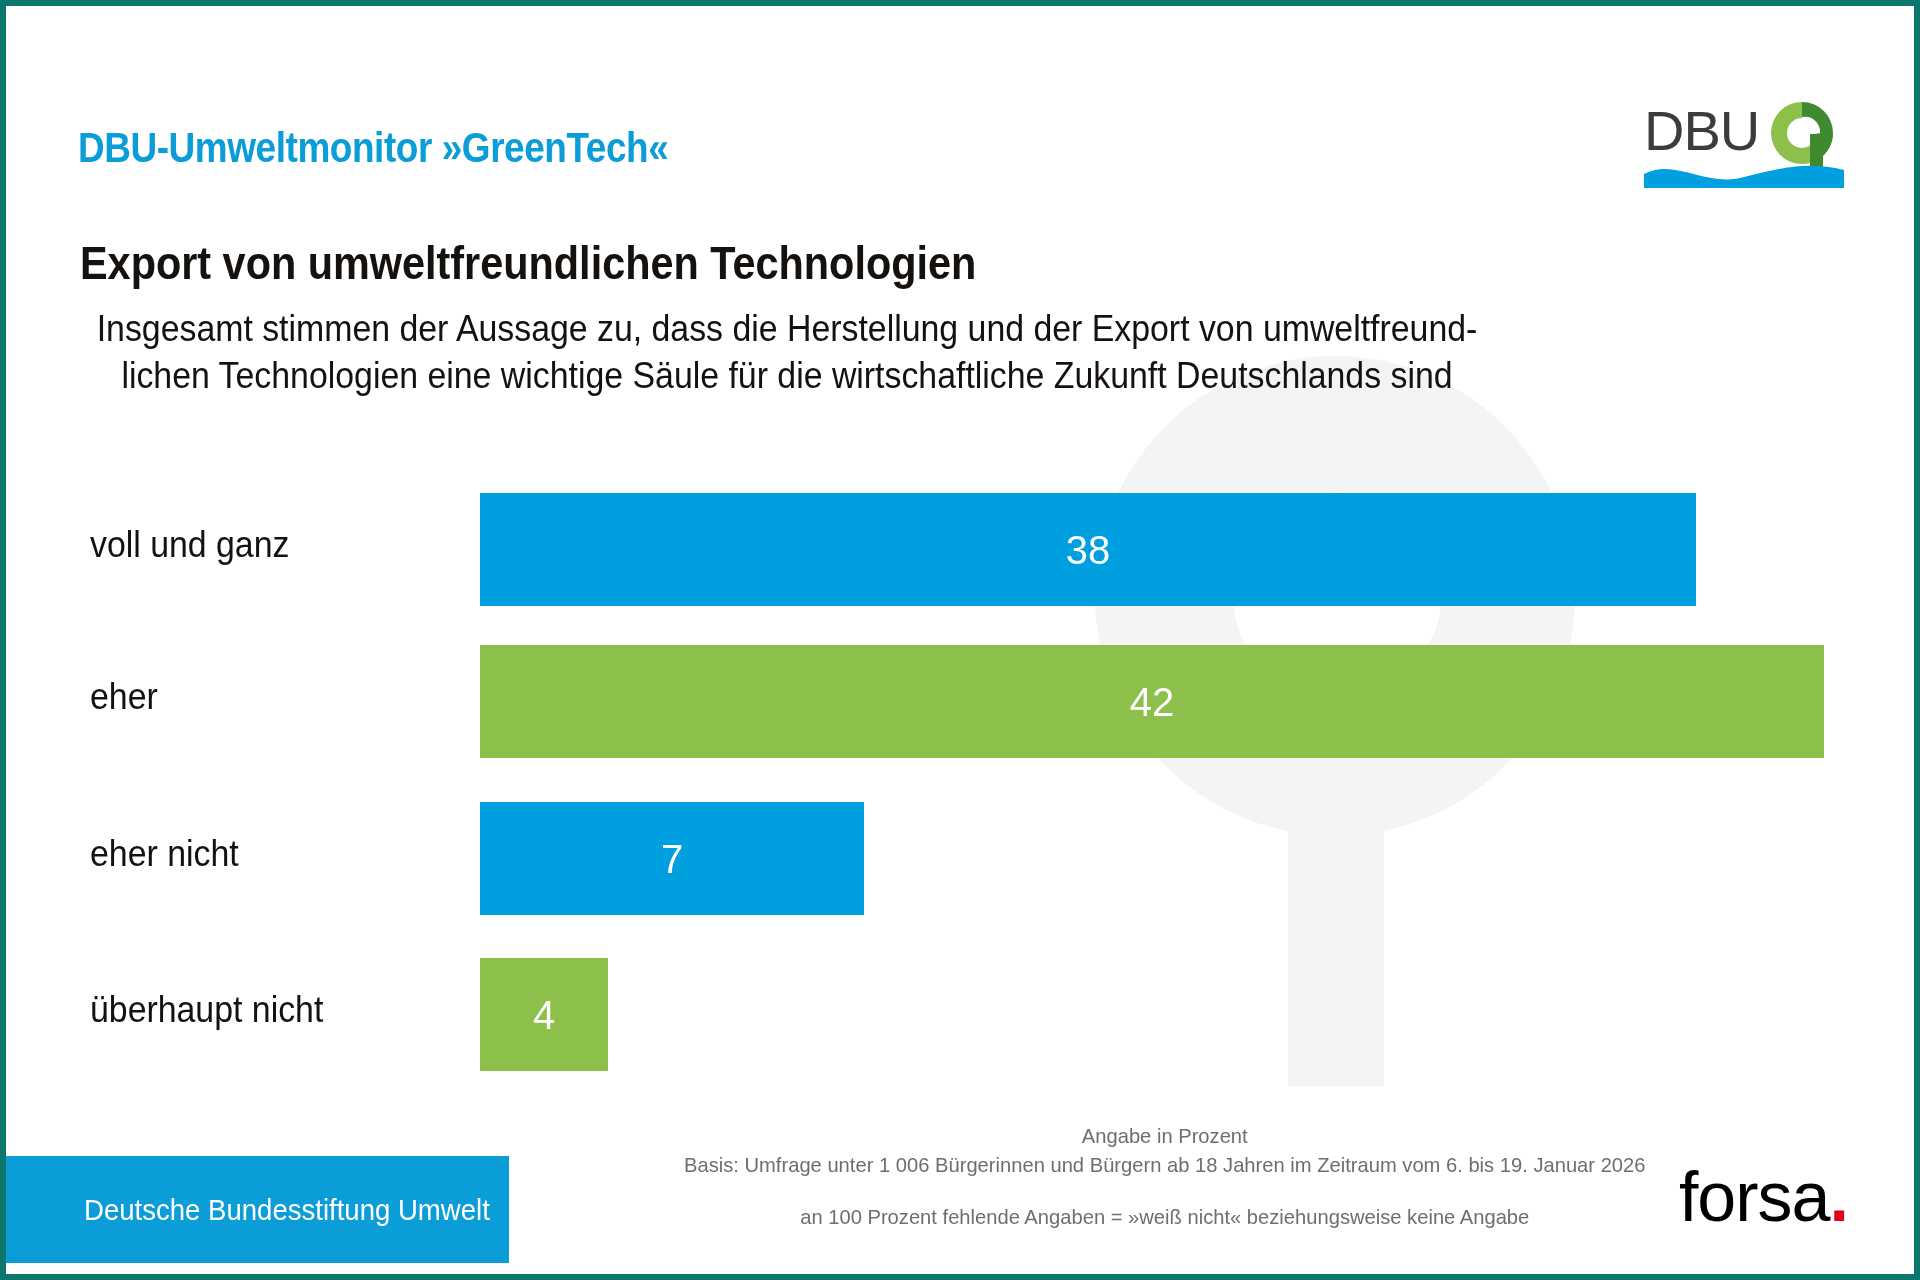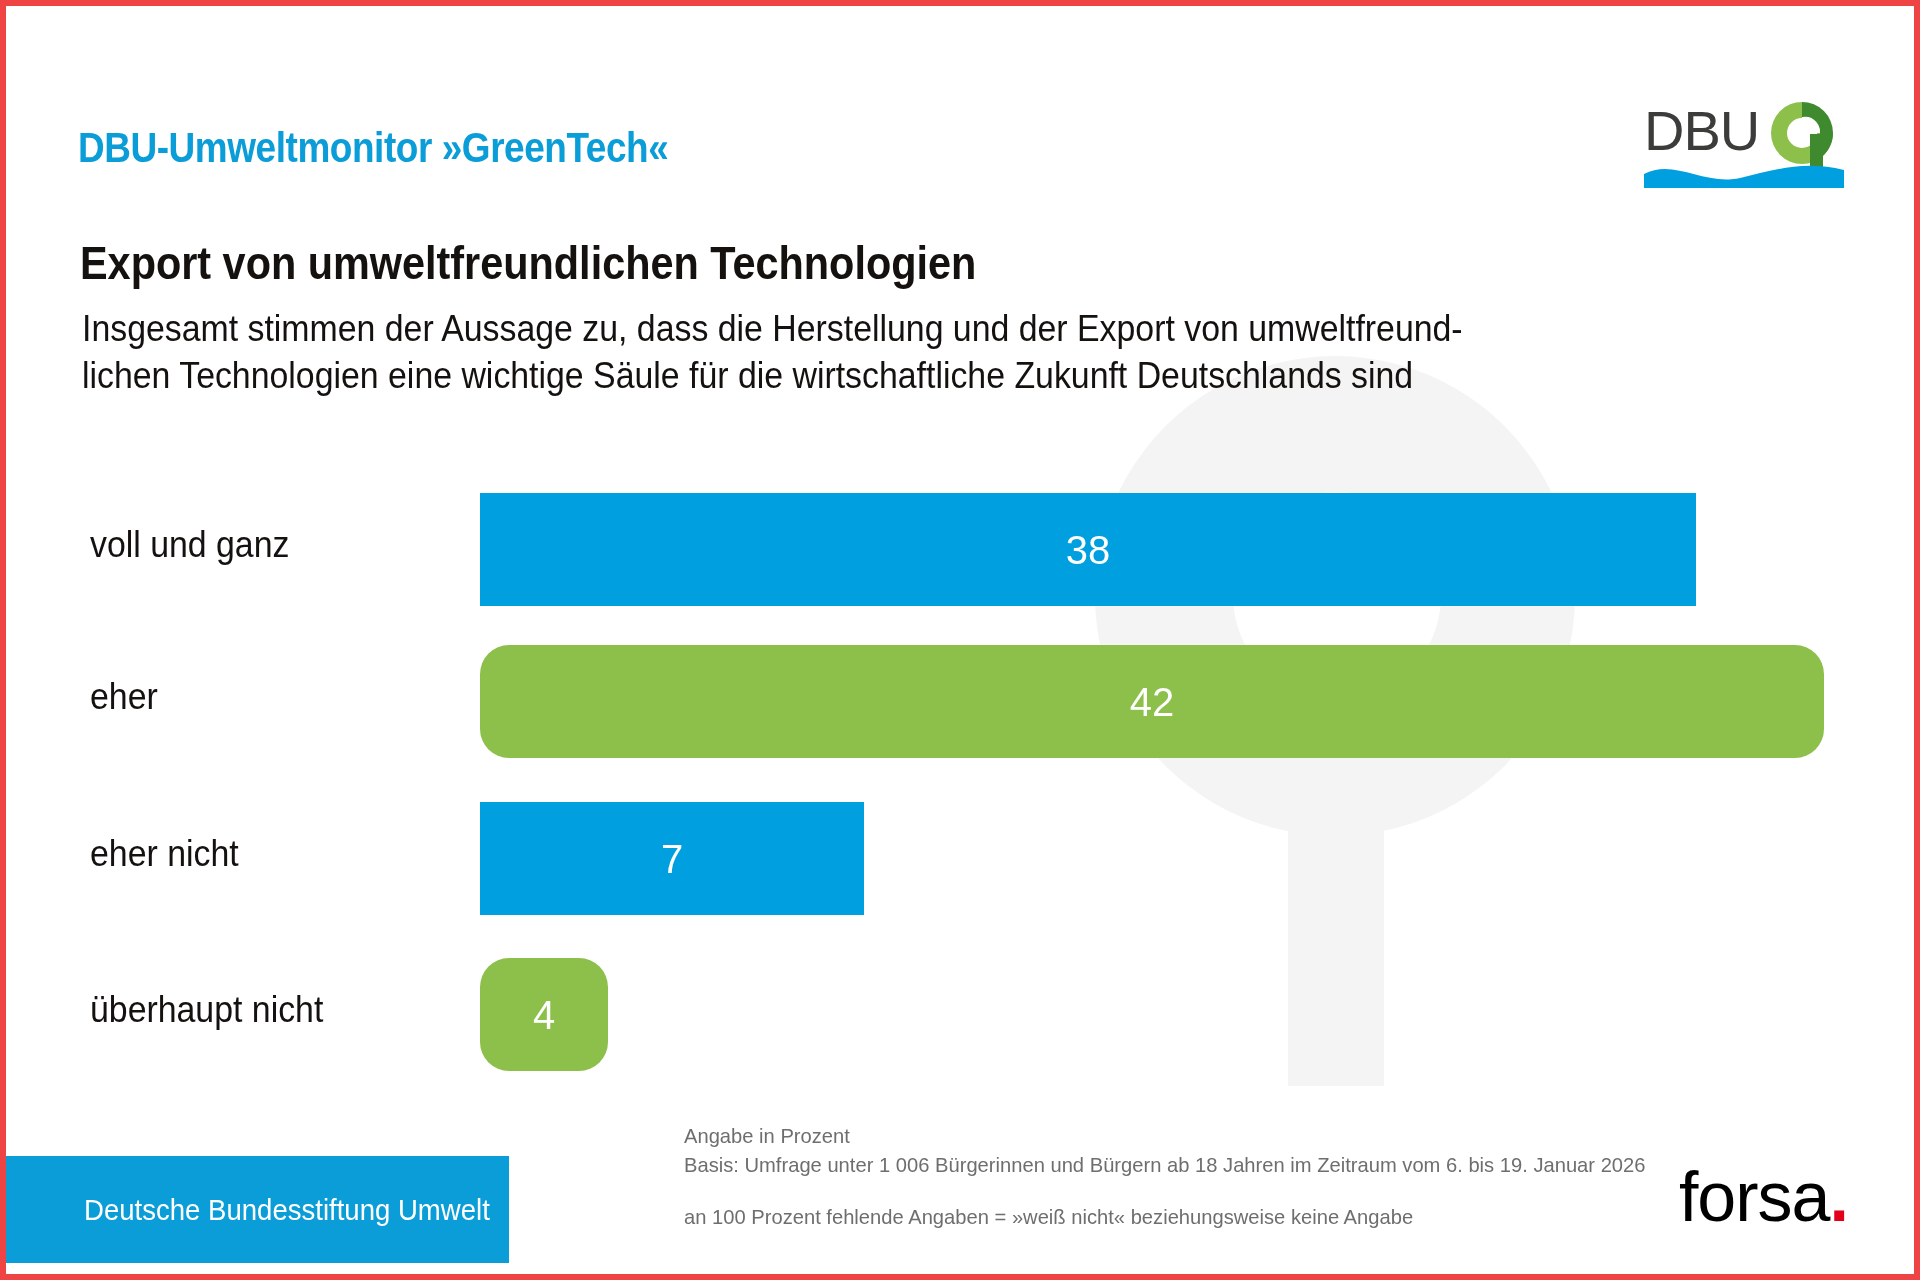--- a/index.html
+++ b/index.html
@@ -7,21 +7,22 @@
     width:1920px;height:1280px;
     background:#ffffff;
     font-family:"Liberation Sans","DejaVu Sans",sans-serif;
     overflow:hidden;
     position:relative;
   }
   #page{
     position:absolute;inset:0;
     background:#ffffff;
     box-sizing:border-box;
-    border:6px solid #ef4444;
+    border:6px solid #0f766e;
+    text-align:center;
   }
   
   .watermark{
     position:absolute;
     left:1010px;top:330px;
     width:640px;height:760px;
     opacity:1;
     pointer-events:none;
     z-index:0;
   }
@@ -67,21 +68,21 @@
   .bar-label{
     position:absolute;left:84px;top:50%;
     transform:translateY(-50%) scaleX(0.94);
     transform-origin:left center;
     font-size:36px;color:#14110f;white-space:nowrap;
   }
   .bar{
     position:absolute;left:474px;top:8px;height:113px;
   }
   .bar.blue{background:#009fdf;}
-  .bar.green{background:#8cc04b;border-radius:29px;}
+  .bar.green{background:#8cc04b;}
   .bar-value{
     position:absolute;top:50%;left:50%;
     transform:translate(-50%,-50%);
     color:#ffffff;font-size:40px;font-weight:400;
   }
 
   
   .footer-bar{
     position:absolute;left:0;bottom:11px;
     width:503px;height:107px;

